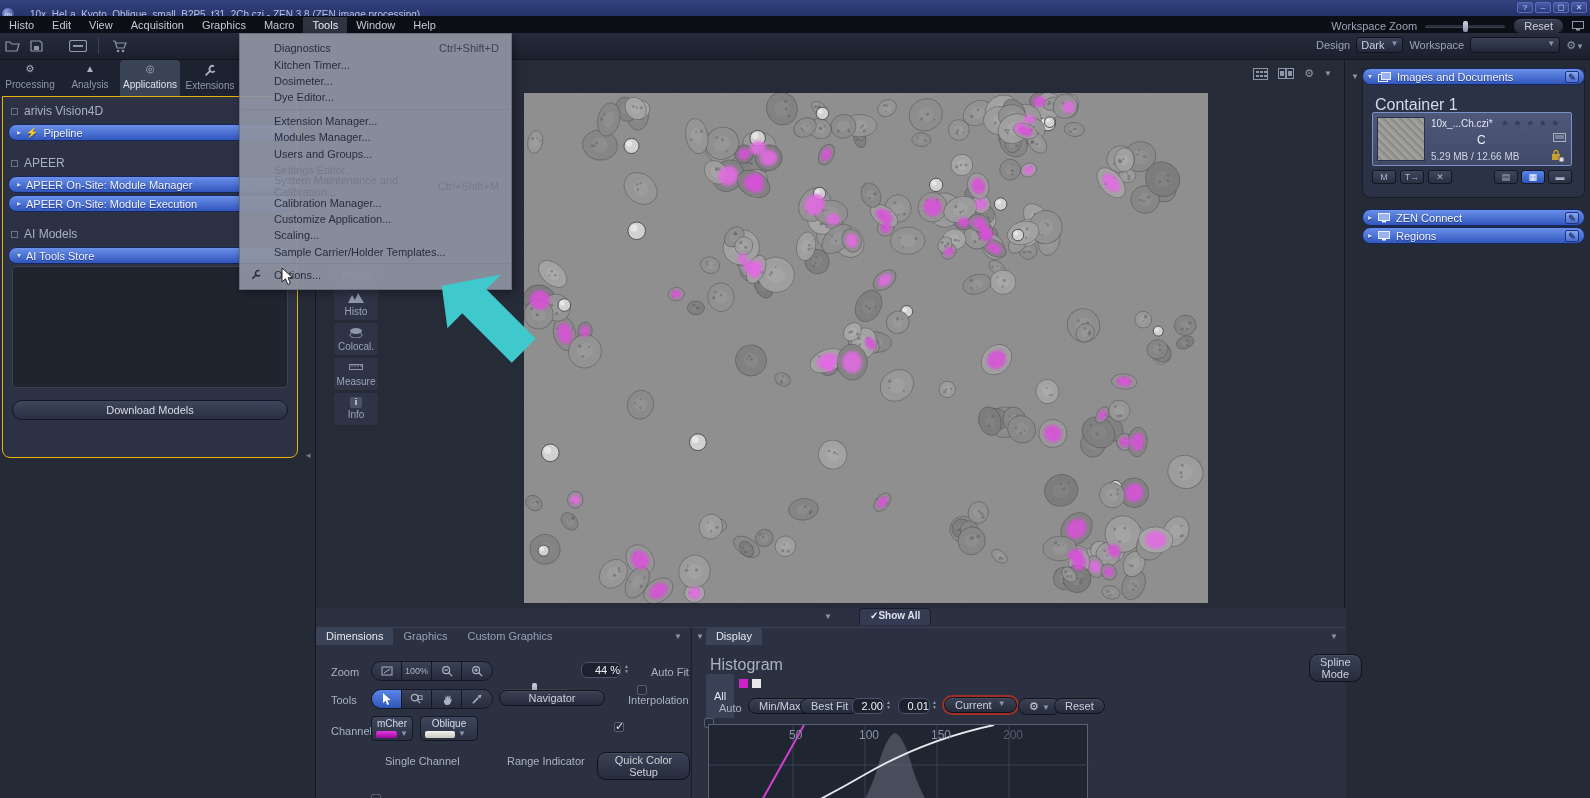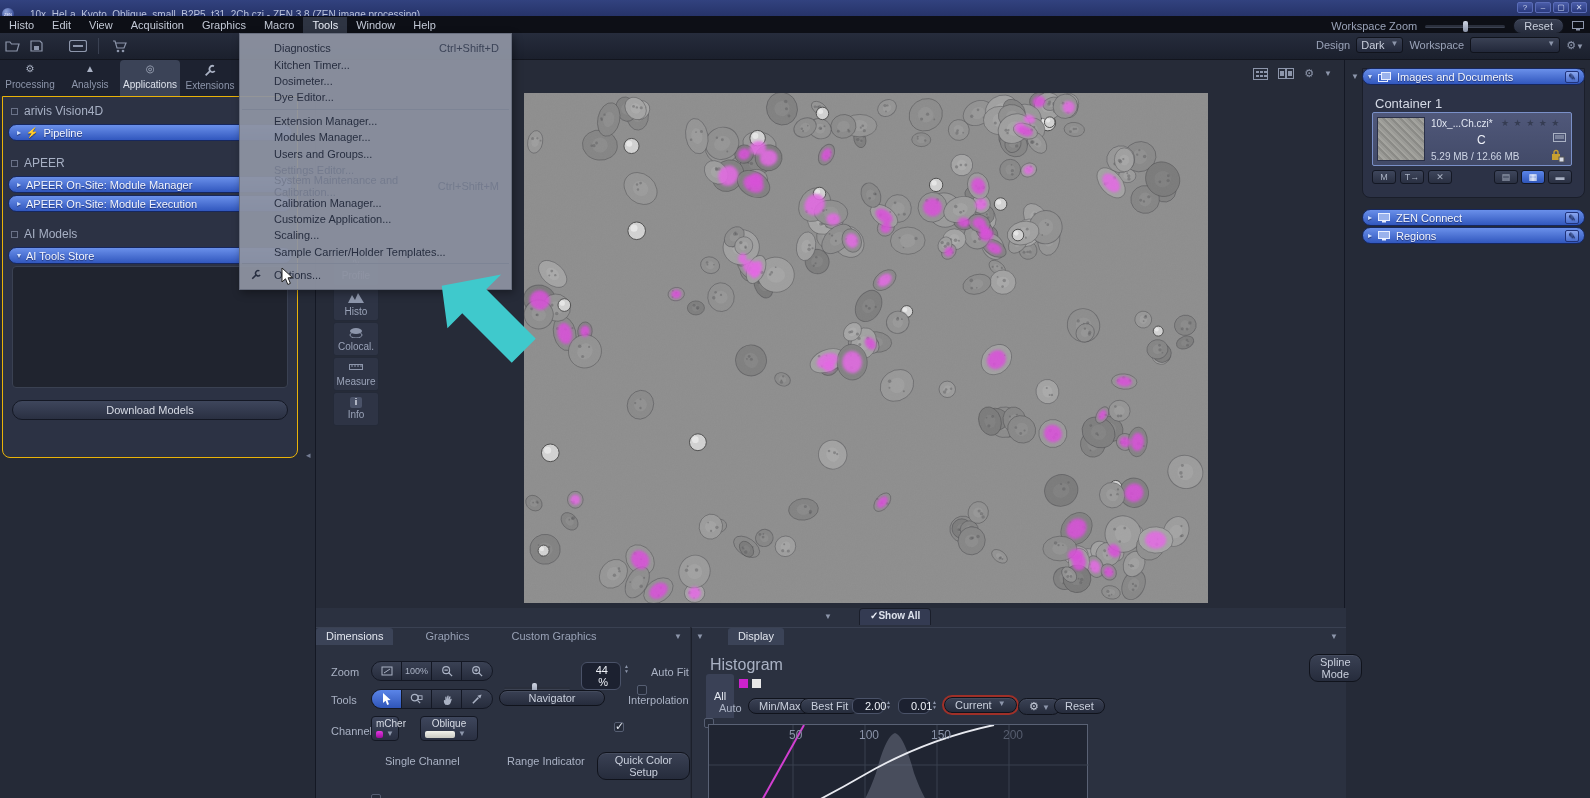--- a/index.html
+++ b/index.html
@@ -66,34 +66,34 @@
   .img-wrap { position:absolute; left:208px; top:33px; width:684px; height:510px; background:#8e8e8e; }
   .strip { position:absolute; left:17px; top:192px; width:46px; }
   .strip-item { height:34px; text-align:center; color:#9aa3b8; font-size:10px; background:#2e3445;
     border:1px solid #242a38; border-radius:3px; margin-bottom:1px; padding-top:3px; }
   .strip-item .sic { height:14px; color:#8d96ab; }
   .showall-row { position:absolute; left:0; top:548px; width:1030px; height:19px; background:#2b3140; }
   .showall-tab { position:absolute; left:543px; top:0; height:17px; background:#343b52; border:1px solid #1a1e2a;
     border-bottom:none; border-radius:4px 4px 0 0; padding:1px 10px; color:#dde2ec; font-size:10px; font-weight:bold; }
 
   
-  .bpanel-tabs { display:flex; height:17px;gap:22px; }
+  .bpanel-tabs { display:flex; height:17px; }
   .btab { padding:2px 10px; color:#98a1b5; font-size:11px; }
   .btab.active { background:#3b4357; border-radius:3px 3px 0 0; color:#e2e6ee; }
   .dim-panel { position:absolute; left:0; top:567px; width:374px; height:171px; background:#2b3140; border-top:1px solid #3a4152; }
   .disp-panel { position:absolute; left:375px; top:567px; width:655px; height:171px; background:#2b3140; border-top:1px solid #3a4152; border-left:1px solid #1c202b; }
   .row-label { color:#aab2c4; font-size:11px; }
   .btn-group { display:flex; border:1px solid #141824; border-radius:10px; overflow:hidden;
     background:linear-gradient(#3a4154,#262c3c); }
   .bg-cell { width:30px; height:18px; display:flex; align-items:center; justify-content:center;
     color:#aab2c4; border-right:1px solid #141824; font-size:9px; }
   .bg-cell:last-child { border-right:none; }
   .bg-cell.active { background:linear-gradient(#5b85e8,#2f55b8); color:#fff; }
   .spinbox { background:#1c2130; border:1px solid #4a5268; border-radius:6px; color:#eef1f7;
-    text-align:right; padding:1px 12px; font-size:11px; }
+    text-align:right; padding:1px 0; font-size:11px; }
   .spin-arrows { display:flex; flex-direction:column; justify-content:center; color:#8d96ab; font-size:5px; line-height:5px; }
   .chk { width:10px; height:10px; background:#262c3a; border:1px solid #565e72; border-radius:2px; position:relative; }
   .chk.checked::after { content:"✓"; position:absolute; left:0; top:-3px; color:#e8ecf4; font-size:11px; }
   .chan-btn { border:1px solid #141824; border-radius:4px; background:linear-gradient(#3e465c,#2a3042);
     padding:1px 4px 2px 4px; color:#d8dce6; font-size:10px; text-align:center; }
   .chan-swatch { height:7px; border-radius:2px; margin-top:2px; }
   .chan-row { display:flex; align-items:center; gap:3px; }
 
   .hist-plot { position:absolute; left:332px; top:168px; width:363px; height:160px; background:#202532;
     border:1px solid #5a6275; }
@@ -1616,21 +1616,21 @@
               <path d="M2 11 L8 5" stroke="#aab2c4" stroke-width="1.6"></path>
               <path d="M7 3 L10 6 L11.5 1.5 Z" fill="#aab2c4"></path>
             </svg>
         </div>
       </div>
       <div class="abs pill" style="left:183px; top:62px; width:106px;">Navigator</div>
       <div class="abs chk checked" style="left:298px; top:64px;"></div>
       <div class="abs row-label" style="left:312px; top:66px;">Interpolation</div>
 
       <div class="abs row-label" style="left:15px; top:97px;">Channels</div>
-      <div class="abs chan-btn" style="left:55px; top:88px; width:28px;">
+      <div class="abs chan-btn" style="left:55px; top:88px; width:42px;">
         <div>mCher</div>
         <div class="chan-row">
           <div class="chan-swatch" style="width:26px; background:linear-gradient(#e43ae4,#9c0a9c);"></div>
           <span class="caret">▼</span>
         </div>
       </div>
       <div class="abs chan-btn" style="left:104px; top:88px; width:58px;">
         <div>Oblique</div>
         <div class="chan-row">
           <div class="chan-swatch" style="width:30px; background:linear-gradient(#f2f2ec,#c9c9c2);"></div>
@@ -1708,21 +1708,21 @@
   <div class="rsb-panel" style="left:1362px; top:68px; width:223px; height:130px;"></div>
   <div class="rsb-bluebar" style="left:1362px; top:68px; width:223px;">
     <span class="caret" style="color:#cfe0ff;">▾</span>
     <svg class="ic" width="13" height="10" viewBox="0 0 13 10">
         <rect x="0.5" y="2.5" width="9" height="7" fill="none" stroke="#e8eeff"></rect>
         <rect x="3.5" y="0.5" width="9" height="7" fill="#9ab2ec" stroke="#e8eeff"></rect>
       </svg>
     <span>Images and Documents</span>
     <div class="pencil-btn">✎</div>
   </div>
-  <div class="abs" style="left:1375px; top:96px; color:#d5dae6; font-size:13px;">Container 1</div>
+  <div class="abs" style="left:1375px; top:96px; color:#d5dae6; font-size:16px;">Container 1</div>
 
   <div class="card" style="left:1372px; top:112px; width:200px; height:54px;">
     <div class="thumb"></div>
     <div class="abs" style="left:58px; top:5px; color:#e2e7f2; font-size:10px;">10x_...Ch.czi*</div>
     <div class="abs" style="left:128px; top:5px; color:#353c52; font-size:9px; letter-spacing:1px;">★ ★ ★ ★ ★</div>
     <div class="abs" style="left:104px; top:20px; color:#eef1f8; font-size:12px;">C</div>
     <div class="abs" style="left:58px; top:38px; color:#cdd4e4; font-size:10px;">5.29 MB / 12.66 MB</div>
     <svg class="abs ic" style="left:180px; top:20px;" width="13" height="9" viewBox="0 0 13 9">
         <rect x="0.5" y="0.5" width="12" height="8" fill="none" stroke="#aab2c4"></rect>
         <path d="M2 3h9M2 5h9" stroke="#aab2c4"></path>

